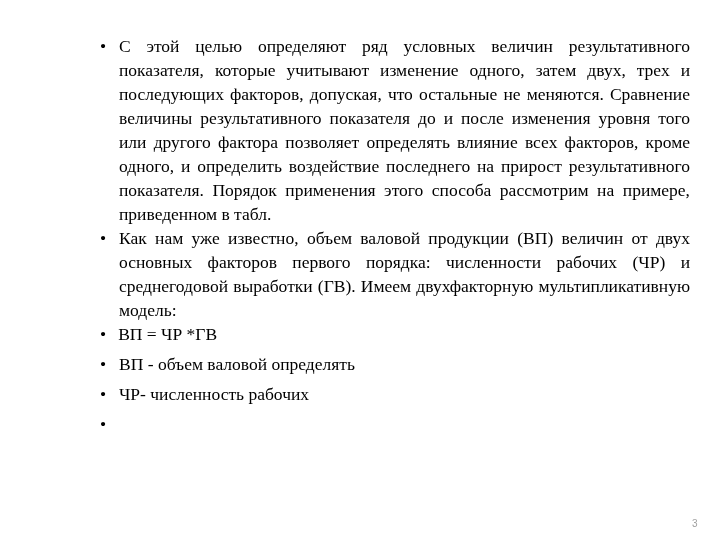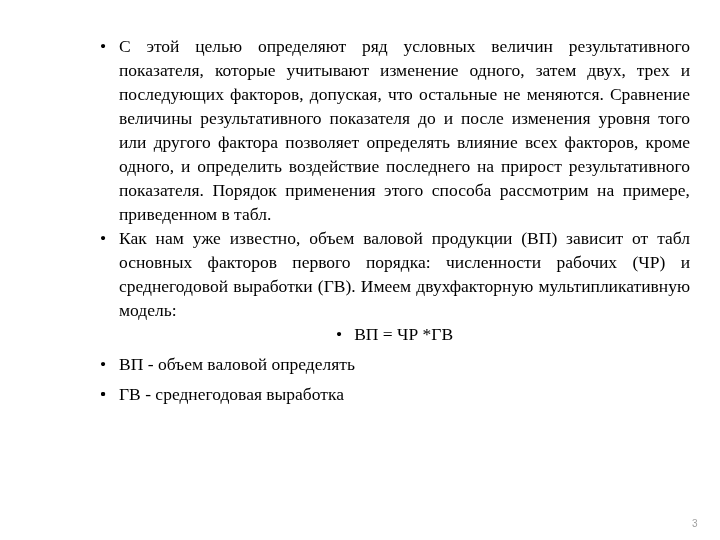--- a/index.html
+++ b/index.html
@@ -2,46 +2,46 @@
 <html><head>
 <meta charset="utf-8">
 <style>
   html, body { margin:0; padding:0; }
   body { width:720px; height:540px; background:#ffffff; position:relative; overflow:hidden;
          font-family:"Liberation Serif", serif; color:#000; }
   .slide { position:absolute; left:0; top:0; width:720px; height:540px; }
   ul.items { list-style:none; margin:0; padding:0; position:absolute; left:100px; top:34px; width:590px; }
   ul.items li { position:relative; font-size:17.5px; line-height:24px; text-align:justify; padding-left:19px; }
   ul.items li .b { position:absolute; left:0; top:0; }
-  .formula { text-align:left !important; padding-left:0 !important; margin-left:236px; }
+  .formula { text-align:left !important; padding-left:0 !important; }
   .formula .b { position:static !important; margin-right:12px; }
   .pagenum { position:absolute; left:692px; top:518px; font-size:10px; color:#a0a0a0; font-family:"Liberation Sans", sans-serif; }
 </style>
 </head>
 <body>
 
 <div class="slide">
   <ul class="items">
     <li>
       <span class="b">•</span>
       <span>С этой целью определяют ряд условных величин результативного показателя, которые учитывают изменение одного, затем двух, трех и последующих факторов, допуская, что остальные не меняются. Сравнение величины результативного показателя до и после изменения уровня того или другого фактора позволяет определять влияние всех факторов, кроме одного, и определить воздействие последнего на прирост результативного показателя. Порядок применения этого способа рассмотрим на примере, приведенном в табл.</span>
     </li>
     <li>
       <span class="b">•</span>
-      <span>Как нам уже известно, объем валовой продукции (ВП) зависит от табл основных факторов первого порядка: численности рабочих (ЧР) и среднегодовой выработки (ГВ). Имеем двухфакторную мультипликативную модель:</span>
+      <span>Как нам уже известно, объем валовой продукции (ВП) величин от двух основных факторов первого порядка: численности рабочих (ЧР) и среднегодовой выработки (ГВ). Имеем двухфакторную мультипликативную модель:</span>
     </li>
     <li class="formula">
       <span class="b">•</span><span>ВП = ЧР *ГВ</span>
     </li>
     <li style="margin-top:6px">
       <span class="b">•</span>
       <span>ВП - объем валовой определять</span>
     </li>
     <li style="margin-top:6px">
       <span class="b">•</span>
+      <span>ЧР- численность рабочих</span>
     </li>
     <li style="margin-top:6px">
       <span class="b">•</span>
-      <span>ГВ - среднегодовая выработка</span>
     </li>
   </ul>
   <div class="pagenum">3</div>
 </div>
 
 </body></html>

